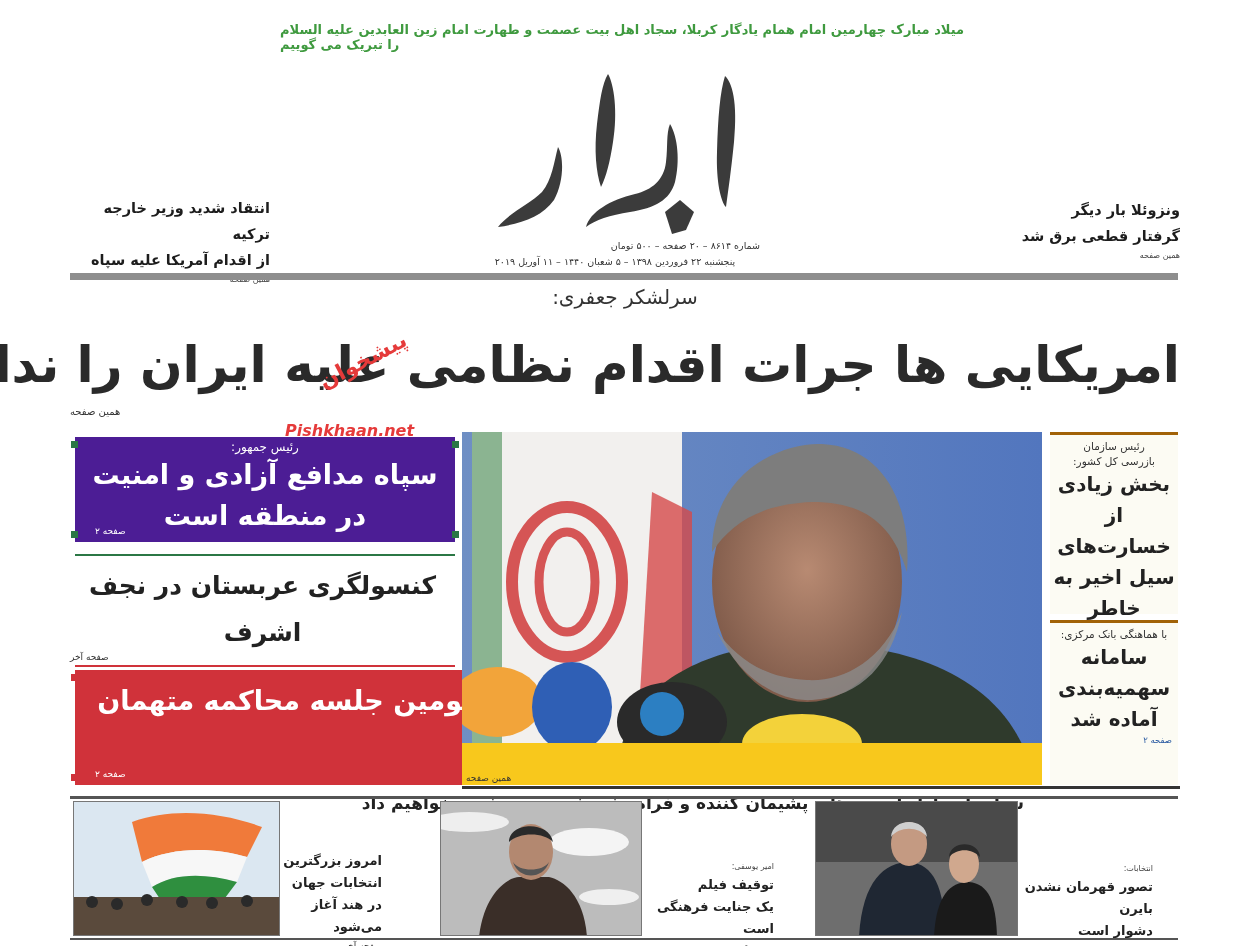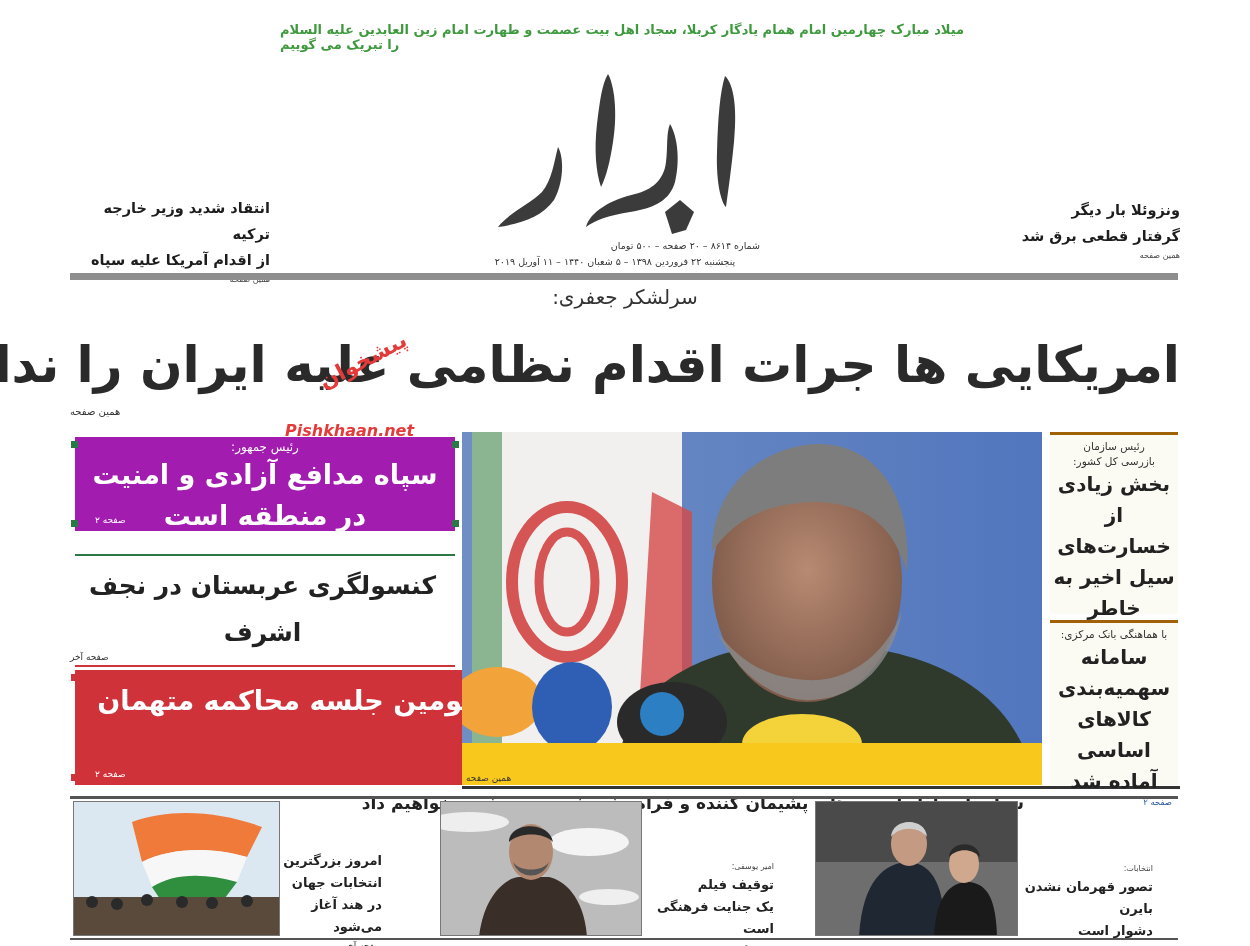--- a/index.html
+++ b/index.html
@@ -29,21 +29,21 @@
 
   .watermark { left: 285px; top: 340px; width: 160px; height: 100px; pointer-events: none; }
   .watermark-text { position: absolute; left: 0; bottom: 0; font-family: "DejaVu Sans", sans-serif; font-style: italic; font-weight: bold; font-size: 16px; color: #e53a3a; direction: ltr; }
   .watermark-fa { position: absolute; left: 30px; top: 8px; font-size: 22px; color: #e53a3a; transform: rotate(-28deg); font-weight: bold; }
 
   
   .cbox { position: absolute; color: #fff; text-align: center; }
   .cbox .corner { position: absolute; width: 7px; height: 7px; }
   .cbox .corner.tl { left: -4px; top: 4px; } .cbox .corner.tr { right: -4px; top: 4px; }
   .cbox .corner.bl { left: -4px; bottom: 4px; } .cbox .corner.br { right: -4px; bottom: 4px; }
-  .green { left: 75px; top: 437px; width: 380px; height: 94px; background: #a21caf; }
+  .green { left: 75px; top: 437px; width: 380px; height: 105px; background: #4c1d95; }
   .green .corner { background: #2b7745; }
   .red { left: 75px; top: 670px; width: 436px; height: 115px; background: #d0323a; }
   .red .corner { background: #d0323a; }
   .cbox .kick { font-size: 12px; padding-top: 3px; }
   .cbox .big { font-size: 27px; font-weight: bold; line-height: 41px; }
   .cbox .pg { position: absolute; left: 20px; bottom: 6px; font-size: 9px; }
 
   .middle-story { left: 70px; top: 562px; width: 385px; text-align: center; font-size: 25px; font-weight: bold; line-height: 47px; color: #222; }
   .middle-pg { left: 70px; top: 652px; font-size: 9px; color: #333; }
   .rule-red { left: 75px; top: 665px; width: 380px; height: 2px; background: #d0323a; }
@@ -197,21 +197,20 @@
   <div class="big">بخش زیادی</div>
   <div class="big">از خسارت‌های</div>
   <div class="big">سیل اخیر به خاطر</div>
   <div class="big">خطای انسانی است</div>
   <div class="pg">صفحه ۲</div>
 </div>
 <div class="rbox rbox2">
   <div class="kick">با هماهنگی بانک مرکزی:</div>
   <div class="big">سامانه</div>
   <div class="big">سهمیه‌بندی</div>
-  <div class="big">کالاهای اساسی</div>
   <div class="big">آماده شد</div>
   <div class="pg">صفحه ۲</div>
 </div>
 
 <div class="abs rule-bottom-top"></div>
 
 <div class="bthumb bt1">
   <svg width="207" height="135" viewBox="0 0 207 135">
     <rect width="207" height="135" fill="#dbe7f1"></rect>
     <path d="M60 20 C 100 5, 150 10, 190 25 L 175 55 C 140 45, 100 45, 70 60 Z" fill="#f07a3a"></path>

